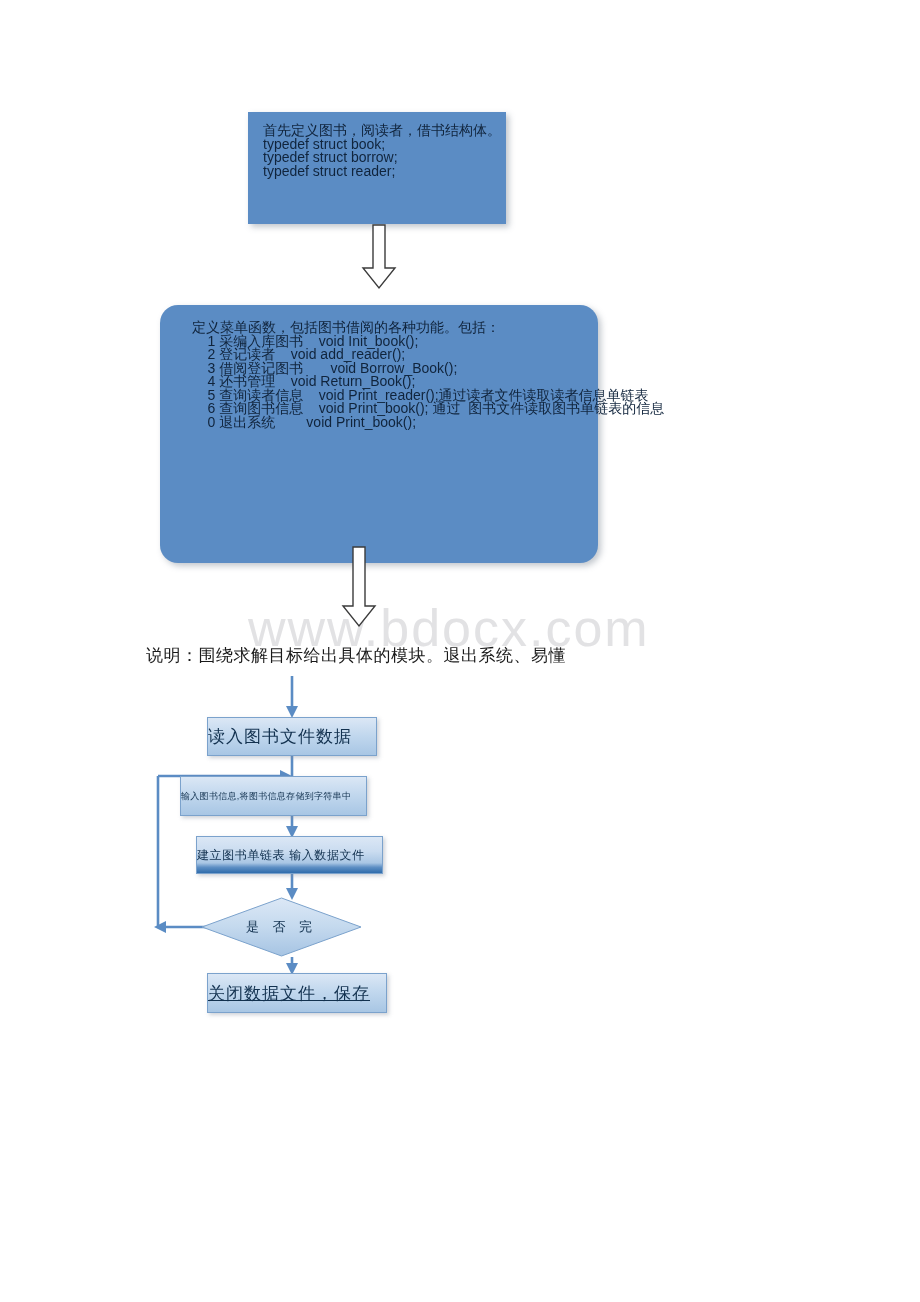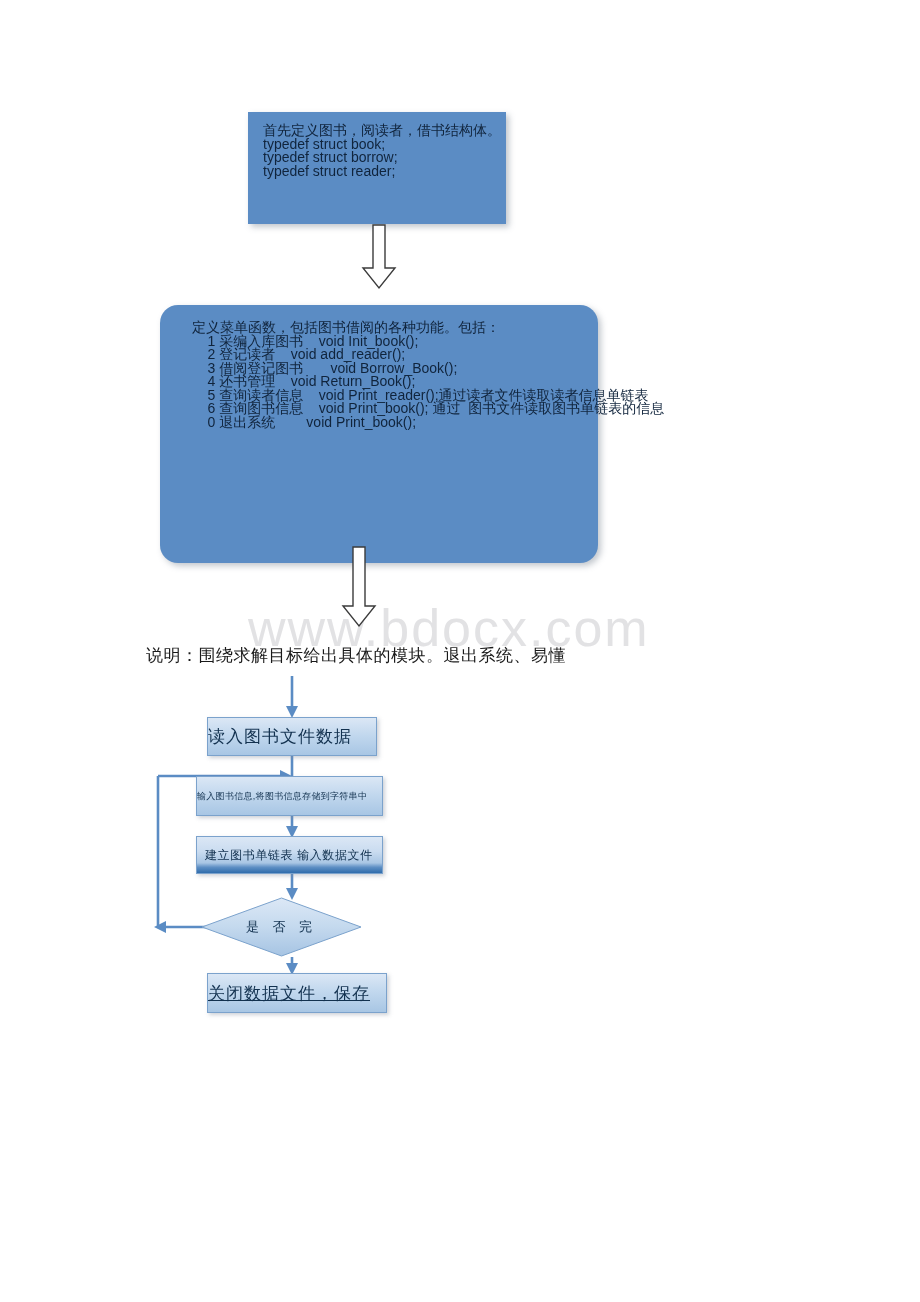--- a/index.html
+++ b/index.html
@@ -100,29 +100,28 @@
     justify-content: flex-start;
     text-align: center;
     color: #12314f;
     z-index: 2;
   }
   .fc-plain {
     background: linear-gradient(180deg, #dbe7f5 0%, #c2d8ee 45%, #a8c6e4 100%);
   }
   .fc-banded {
     background: linear-gradient(180deg, #dbe7f5 0%, #cadcf0 40%, #a9c6e4 72%, #5e8fc4 84%, #2f6cab 100%);
-    padding-left: 8px;
   }
 
   #fc-read {
     left: 207px; top: 717px; width: 170px; height: 39px;
     font-size: 17px; letter-spacing: 1px;
   }
   #fc-input {
-    left: 196px; top: 776px; width: 187px; height: 40px;
+    left: 180px; top: 776px; width: 187px; height: 40px;
     font-size: 9px; letter-spacing: 0.3px;
   }
   #fc-build {
     left: 196px; top: 836px; width: 187px; height: 38px;
     font-size: 12px; letter-spacing: 0.6px;
   }
   #fc-close {
     left: 207px; top: 973px; width: 180px; height: 40px;
     font-size: 17px; letter-spacing: 1px; text-decoration: underline;
   }

